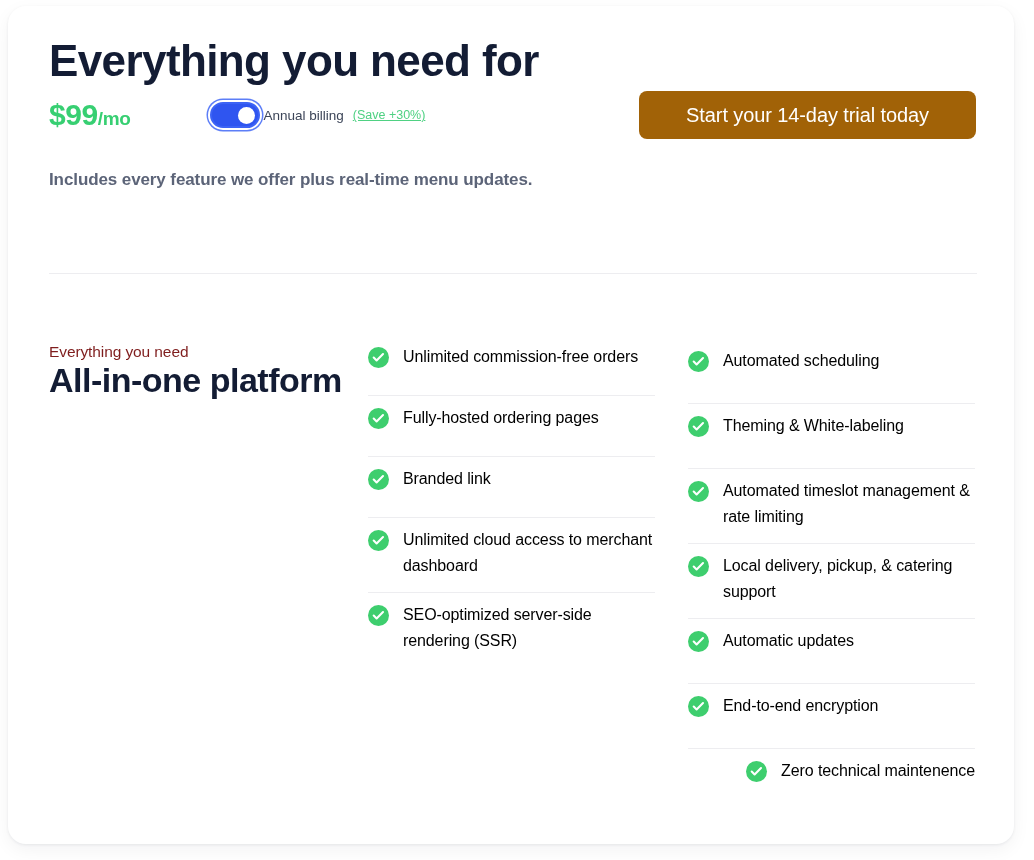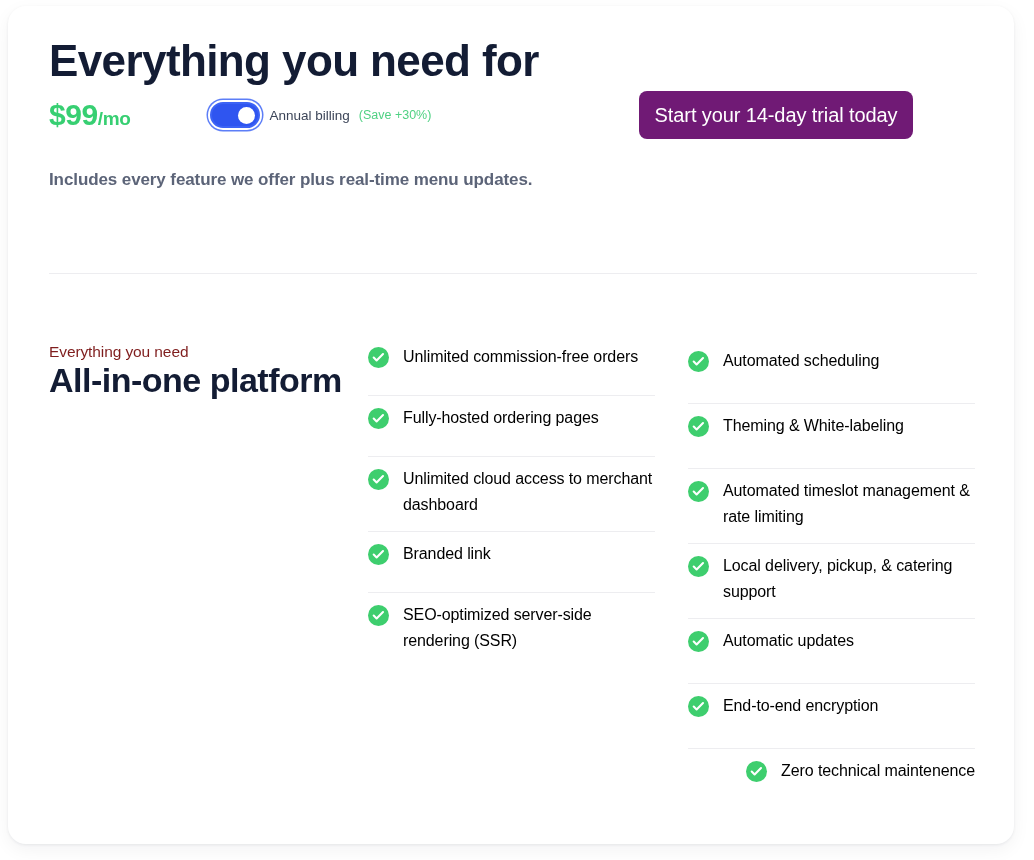--- a/index.html
+++ b/index.html
@@ -93,42 +93,43 @@
     position: absolute;
     top: 3px;
     right: 3px;
     width: 17px;
     height: 17px;
     border-radius: 50%;
     background: #ffffff;
   }
 
   .toggle-label {
-    margin-left: 9px;
+    margin-left: 3px;
     font-size: 13.5px;
     color: #3c4558;
     font-weight: 400;
     white-space: nowrap;
   }
 
   .save-badge {
     margin-left: 9px;
     font-size: 12.5px;
     color: #4fd183;
     font-weight: 400;
     white-space: nowrap;
+    text-decoration: underline;
   }
 
   .cta-button {
     position: absolute;
     left: 631px;
     top: 85px;
-    width: 274px;
+    width: 337px;
     height: 48px;
-    background: #701a75;
+    background: #a16207;
     color: #ffffff;
     border: none;
     border-radius: 8px;
     font-family: "Liberation Sans", sans-serif;
     font-size: 20px;
     font-weight: 400;
     letter-spacing: -0.1px;
     cursor: pointer;
     display: flex;
     align-items: center;
@@ -267,29 +268,29 @@
               </svg>
             </span>
           <span class="feature-text">Fully-hosted ordering pages</span>
         </div>
         <div class="feature-item">
           <span class="check-icon">
               <svg width="13" height="13" viewBox="0 0 13 13">
                 <path d="M1.7 6.6 L4.6 9.4 L11 3.1" fill="none" stroke="#ffffff" stroke-width="2.1" stroke-linecap="round" stroke-linejoin="round"></path>
               </svg>
             </span>
+          <span class="feature-text">Branded link</span>
+        </div>
+        <div class="feature-item">
+          <span class="check-icon">
+              <svg width="13" height="13" viewBox="0 0 13 13">
+                <path d="M1.7 6.6 L4.6 9.4 L11 3.1" fill="none" stroke="#ffffff" stroke-width="2.1" stroke-linecap="round" stroke-linejoin="round"></path>
+              </svg>
+            </span>
           <span class="feature-text">Unlimited cloud access to merchant dashboard</span>
-        </div>
-        <div class="feature-item">
-          <span class="check-icon">
-              <svg width="13" height="13" viewBox="0 0 13 13">
-                <path d="M1.7 6.6 L4.6 9.4 L11 3.1" fill="none" stroke="#ffffff" stroke-width="2.1" stroke-linecap="round" stroke-linejoin="round"></path>
-              </svg>
-            </span>
-          <span class="feature-text">Branded link</span>
         </div>
         <div class="feature-item">
           <span class="check-icon">
               <svg width="13" height="13" viewBox="0 0 13 13">
                 <path d="M1.7 6.6 L4.6 9.4 L11 3.1" fill="none" stroke="#ffffff" stroke-width="2.1" stroke-linecap="round" stroke-linejoin="round"></path>
               </svg>
             </span>
           <span class="feature-text">SEO-optimized server-side rendering (SSR)</span>
         </div>
       </div>

